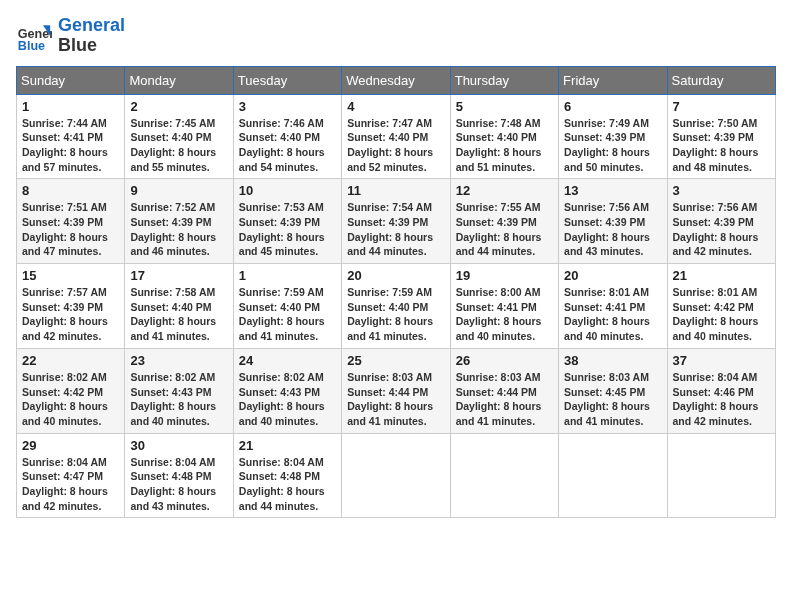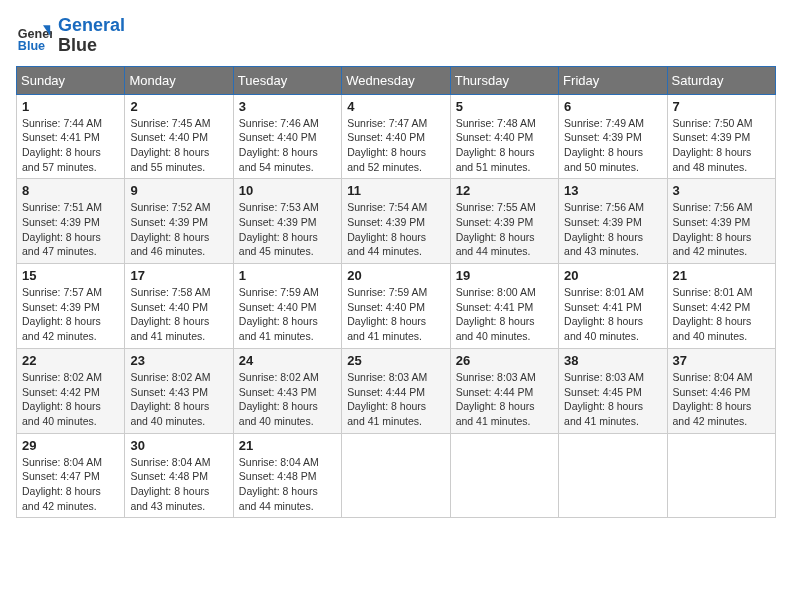--- a/index.html
+++ b/index.html
@@ -73,20 +73,21 @@
       font-size: 13px;
       font-weight: bold;
       color: #222;
       display: block;
       margin-bottom: 2px;
     }
     .day-detail {
       color: #333;
       line-height: 1.4;
       font-size: 10.5px;
+      font-weight: bold;
     }
     .empty-cell {
       background: #f9f9f9;
     }
   </style>
 </head>
 <body>
 
 <div class="header">
   <div class="logo">

